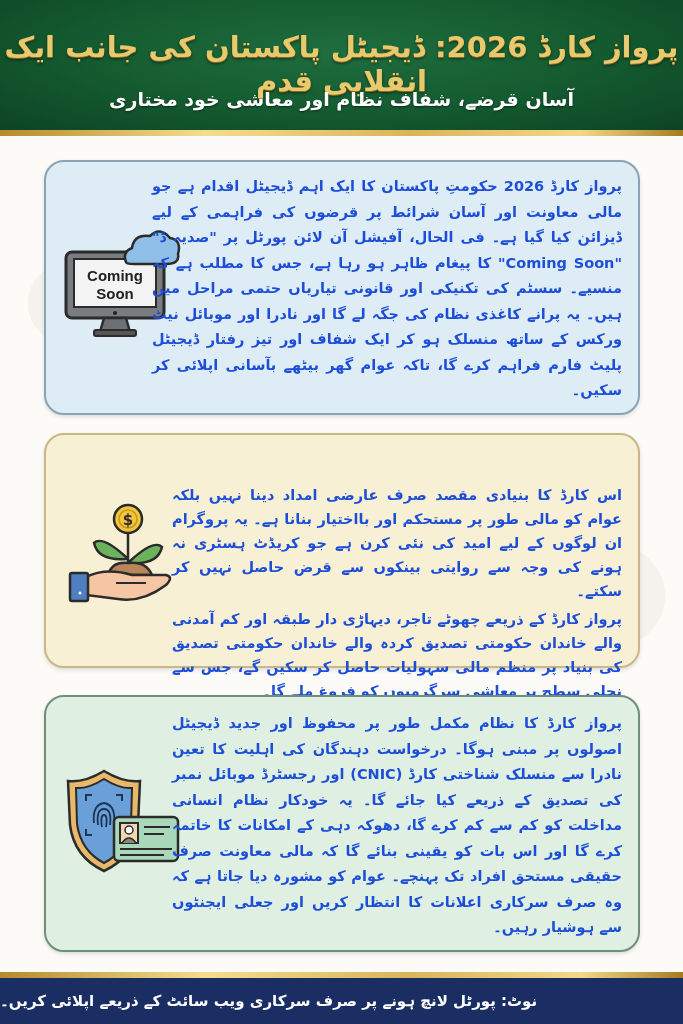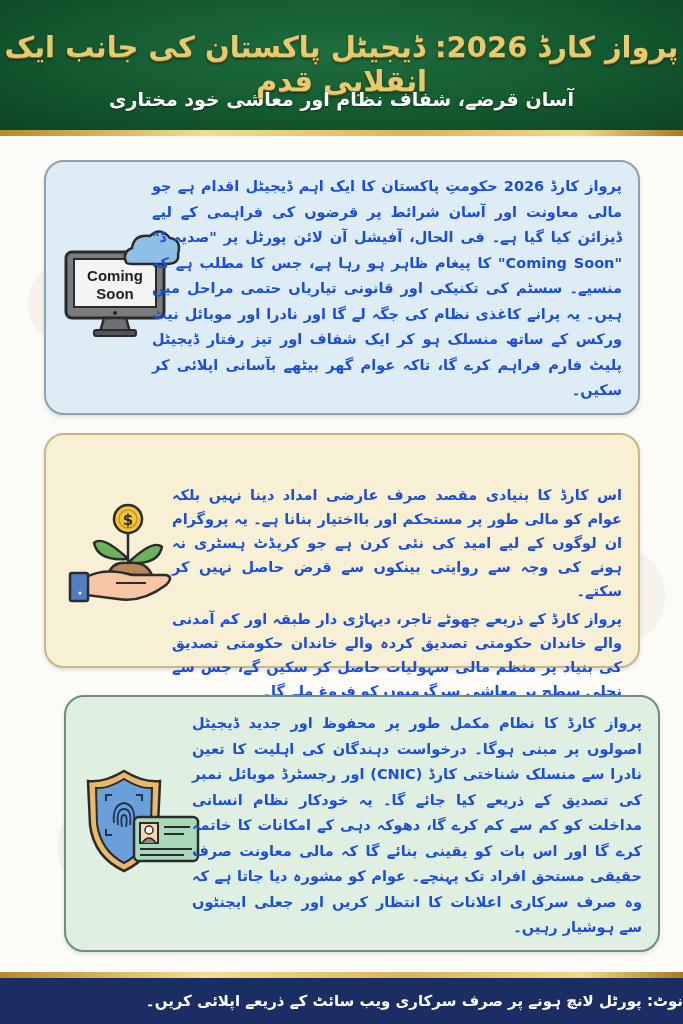--- a/index.html
+++ b/index.html
@@ -43,37 +43,37 @@
       #fcfbf7;
   }
   .card {
     position: absolute; left: 44px; width: 596px;
     border-radius: 20px;
     border: 2px solid;
     box-shadow: 0 2px 4px rgba(0,0,0,0.12);
   }
   .card-1 { top: 160px; height: 255px; background: #deedf5; border-color: #8aa3b3; }
   .card-2 { top: 433px; height: 235px; background: #f8f0d4; border-color: #c9b787; }
-  .card-3 { top: 695px; height: 257px; background: #dff0e3; border-color: #6f8f7a; margin-left: 20px; }
+  .card-3 { top: 695px; height: 257px; background: #dff0e3; border-color: #6f8f7a; }
   .card .text {
     position: absolute; right: 16px; top: 12px;
     direction: rtl; text-align: justify;
     font-size: 14.5px; line-height: 25.5px;
     color: #1d4ed8;
     font-weight: bold;
   }
   .card-1 .text { width: 470px; }
   .card-2 .text { width: 450px; top: 12px; line-height: 24px; margin-top: 36px; }
   .card-3 .text { width: 450px; top: 14px; line-height: 25.5px; }
   .card .text p { margin: 0; }
   .icon-wrap { position: absolute; }
   .footer {
     position: absolute; left: 0; top: 978px; width: 683px; height: 46px;
     background: #1b2e63;
-    direction: rtl; text-align: right;
+    direction: rtl; text-align: left;
     color: #ffffff; font-size: 15px; font-weight: bold;
     line-height: 46px;
   }
   .cs-text {
     font-family: "Liberation Sans", sans-serif; font-weight: bold;
   }
 </style>
 </head>
 <body>
 

